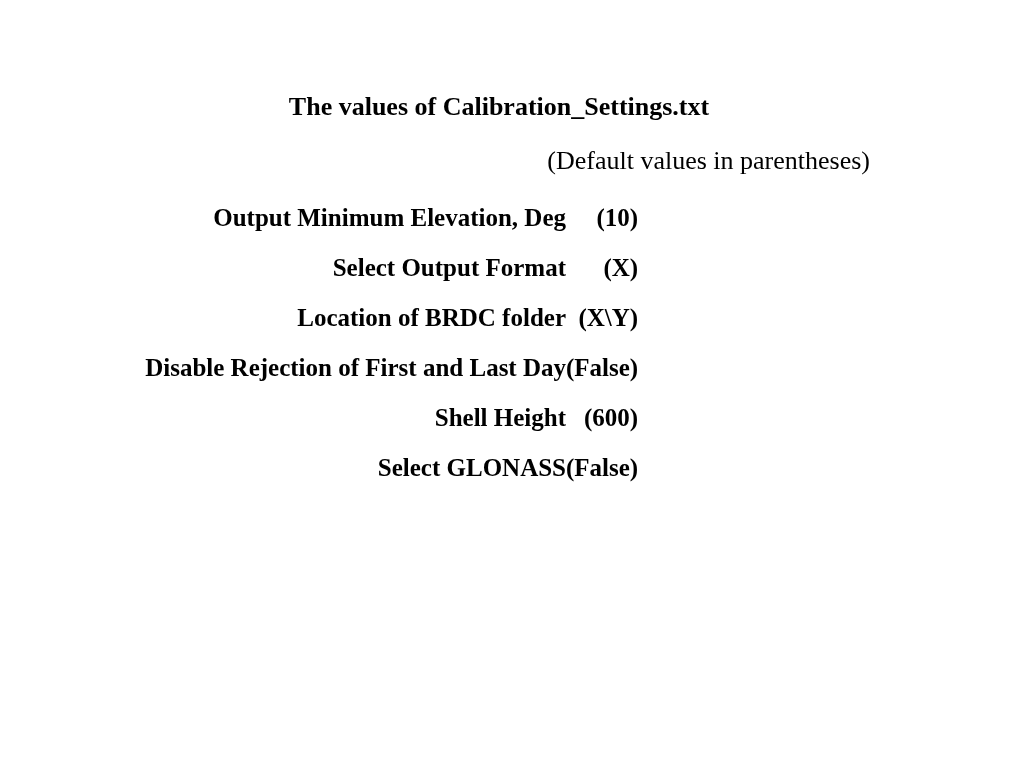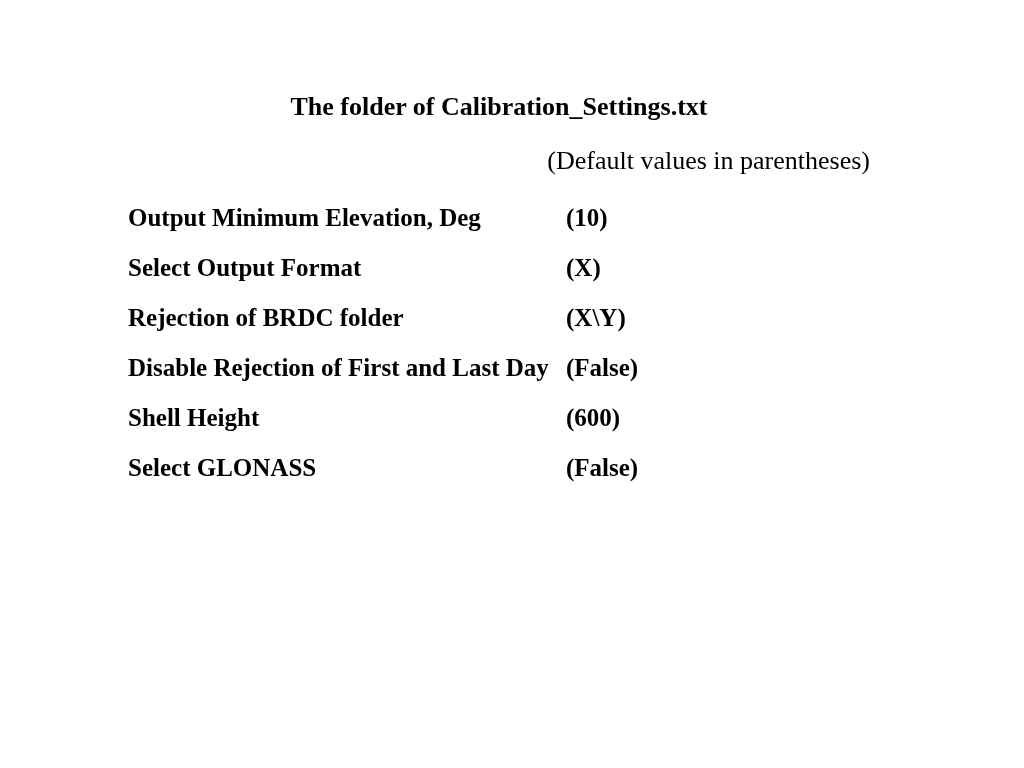--- a/index.html
+++ b/index.html
@@ -1,15 +1,15 @@
 <!DOCTYPE html>
 <html><head>
   <meta charset="utf-8">
   <style>
-    * { margin: 0; padding: 0; box-sizing: border-box; }
+    * { margin: 0; padding: 0; box-sizing: border-box; text-align: right; }
     body {
       width: 1024px;
       height: 768px;
       background: #ffffff;
       font-family: "Times New Roman", Times, serif;
       color: #000000;
       padding-top: 92px;
       padding-left: 128px;
       overflow: hidden;
     }
@@ -39,35 +39,35 @@
     .label-col {
       width: 438px;
     }
     .value-col {
       white-space: nowrap;
     }
   </style>
 </head>
 <body>
 
-<div class="title">The folder of  Calibration_Settings.txt</div>
+<div class="title">The values of  Calibration_Settings.txt</div>
 <div class="subtitle">(Default values in parentheses)</div>
 
 <table class="settings-table">
   <tbody>
       <tr>
     <td class="label-col">Output Minimum Elevation, Deg</td>
     <td class="value-col">(10)</td>
   </tr>
   <tr>
     <td class="label-col">Select Output Format</td>
     <td class="value-col">(X)</td>
   </tr>
   <tr>
-    <td class="label-col">Rejection of BRDC folder</td>
+    <td class="label-col">Location of BRDC folder</td>
     <td class="value-col">(X\Y)</td>
   </tr>
   <tr>
     <td class="label-col">Disable Rejection of First and Last Day</td>
     <td class="value-col">(False)</td>
   </tr>
   <tr>
     <td class="label-col">Shell Height</td>
     <td class="value-col">(600)</td>
   </tr>

